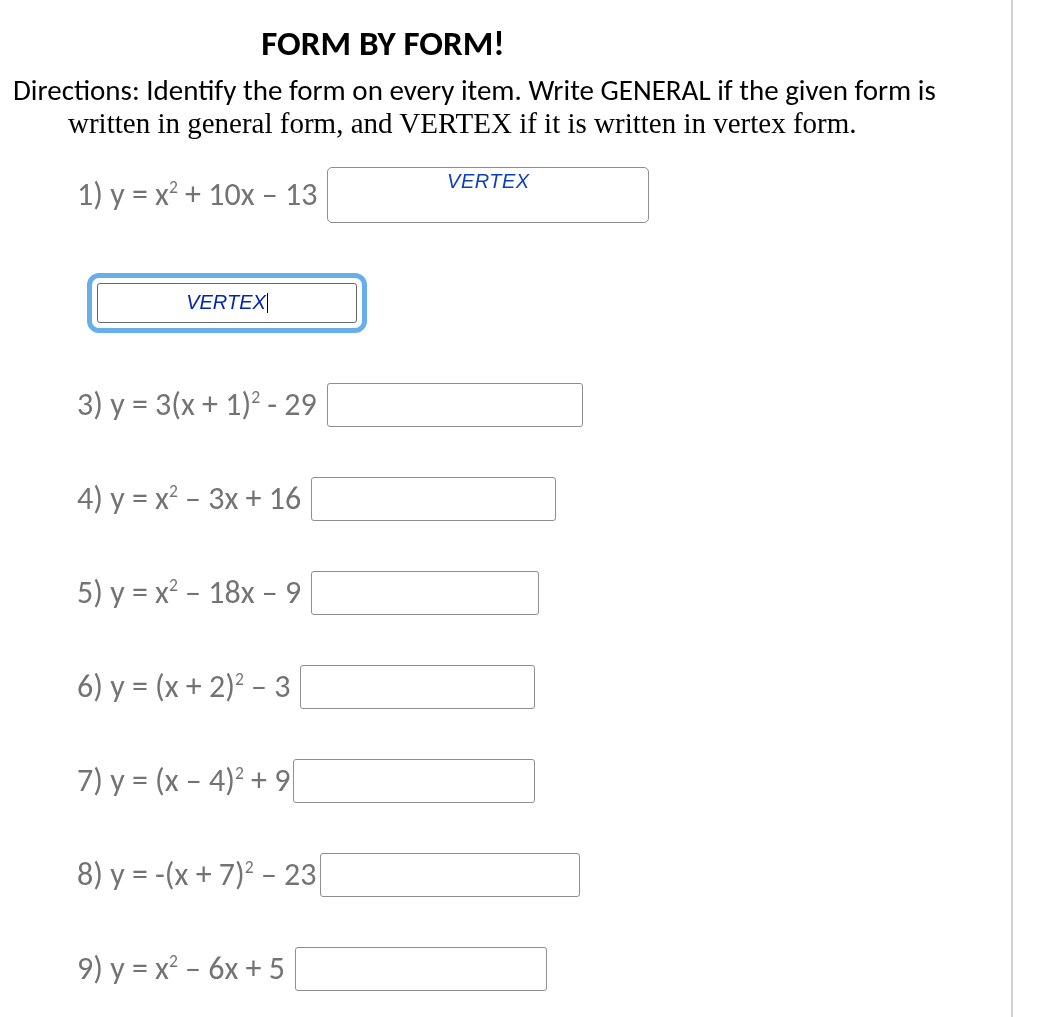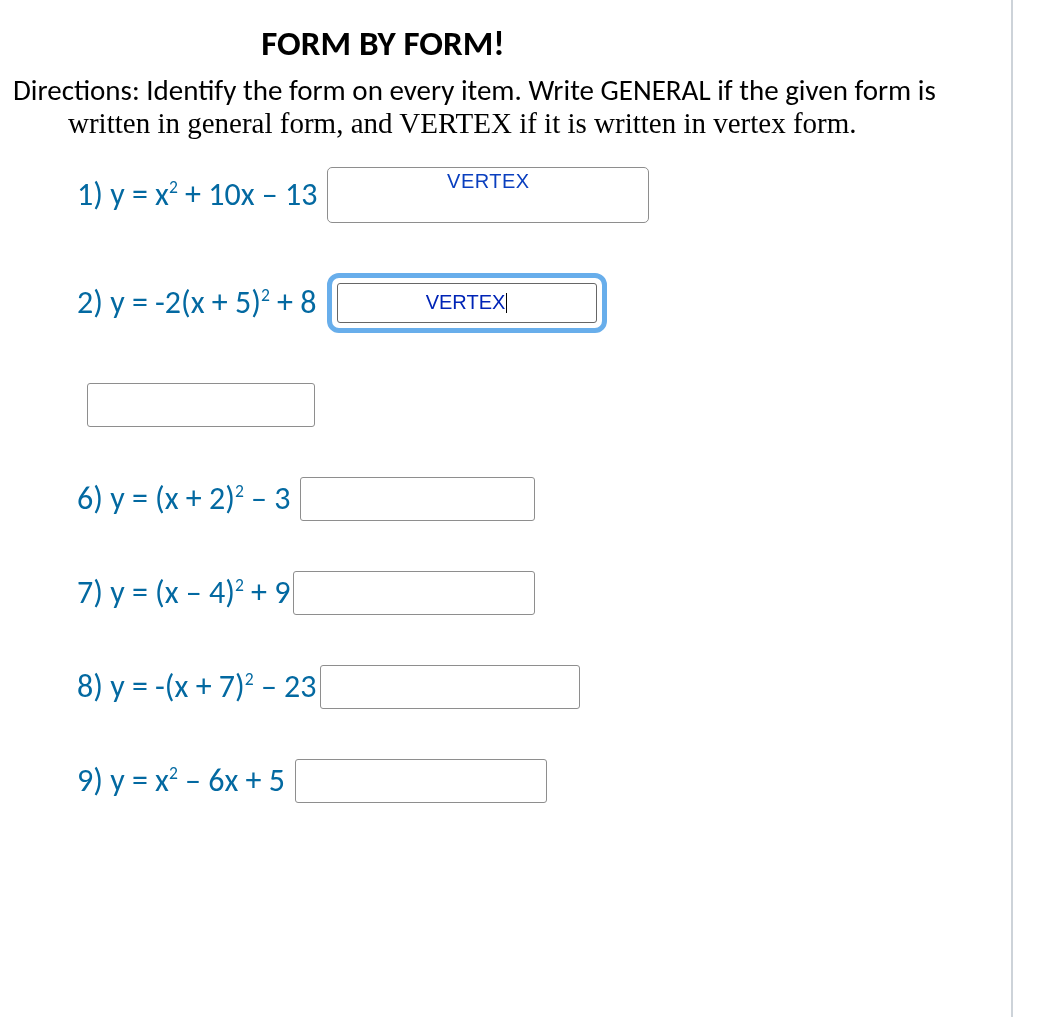--- a/index.html
+++ b/index.html
@@ -47,31 +47,32 @@
     .items {
       padding-left: 72px;
     }
     .row {
       display: flex;
       align-items: center;
       margin-bottom: 50px;
     }
     .eq {
       font-size: 32px;
-      color: #0369a1;
+      color: #737373;
       white-space: nowrap;
     }
     .eq sup {
       font-size: 0.55em;
       vertical-align: super;
       line-height: 0;
     }
     .answer-box {
       box-sizing: border-box;
       margin-left: 10px;
+      font-style: italic;
     }
     
     .box1 {
       width: 322px;
       height: 56px;
       border: 1px solid #8e8e8e;
       border-radius: 5px;
       position: relative;
     }
     .box1 .ph {
@@ -150,37 +151,51 @@
       <span class="eq">
         <span>1)</span>
         <span>y = x</span><sup>2</sup><span> + 10x – 13</span>
       </span>
       <div class="answer-box box1">
         <span class="ph">VERTEX</span>
       </div>
     </div>
 
     <div class="row">
-      <span class="eq">
-        <span>2)</span>
-        <span>y = -2(x + 5)</span><sup>2</sup><span> + 8</span>
-      </span>
       <div class="answer-box box2-wrap">
         <div class="box2">
           <span class="typed">
             <span>VERTEX</span>
               <span class="cursor"></span>
           </span>
         </div>
       </div>
     </div>
 
-
-
-    <div class="row">
+    <div class="row">
+      <span class="eq">
+        <span>3)</span>
+        <span>y = 3(x + 1)</span><sup>2</sup><span> - 29</span>
+      </span>
+      <div class="answer-box plainbox w3"></div>
+    </div>
+
+    <div class="row">
+      <span class="eq">
+        <span>4)</span>
+        <span>y = x</span><sup>2</sup><span> – 3x + 16</span>
+      </span>
+      <div class="answer-box plainbox w4"></div>
+    </div>
+
+    <div class="row">
+      <span class="eq">
+        <span>5)</span>
+        <span>y = x</span><sup>2</sup><span> – 18x – 9</span>
+      </span>
       <div class="answer-box plainbox w5"></div>
     </div>
 
     <div class="row">
       <span class="eq">
         <span>6)</span>
         <span>y = (x + 2)</span><sup>2</sup><span> – 3</span>
       </span>
       <div class="answer-box plainbox w6"></div>
     </div>

